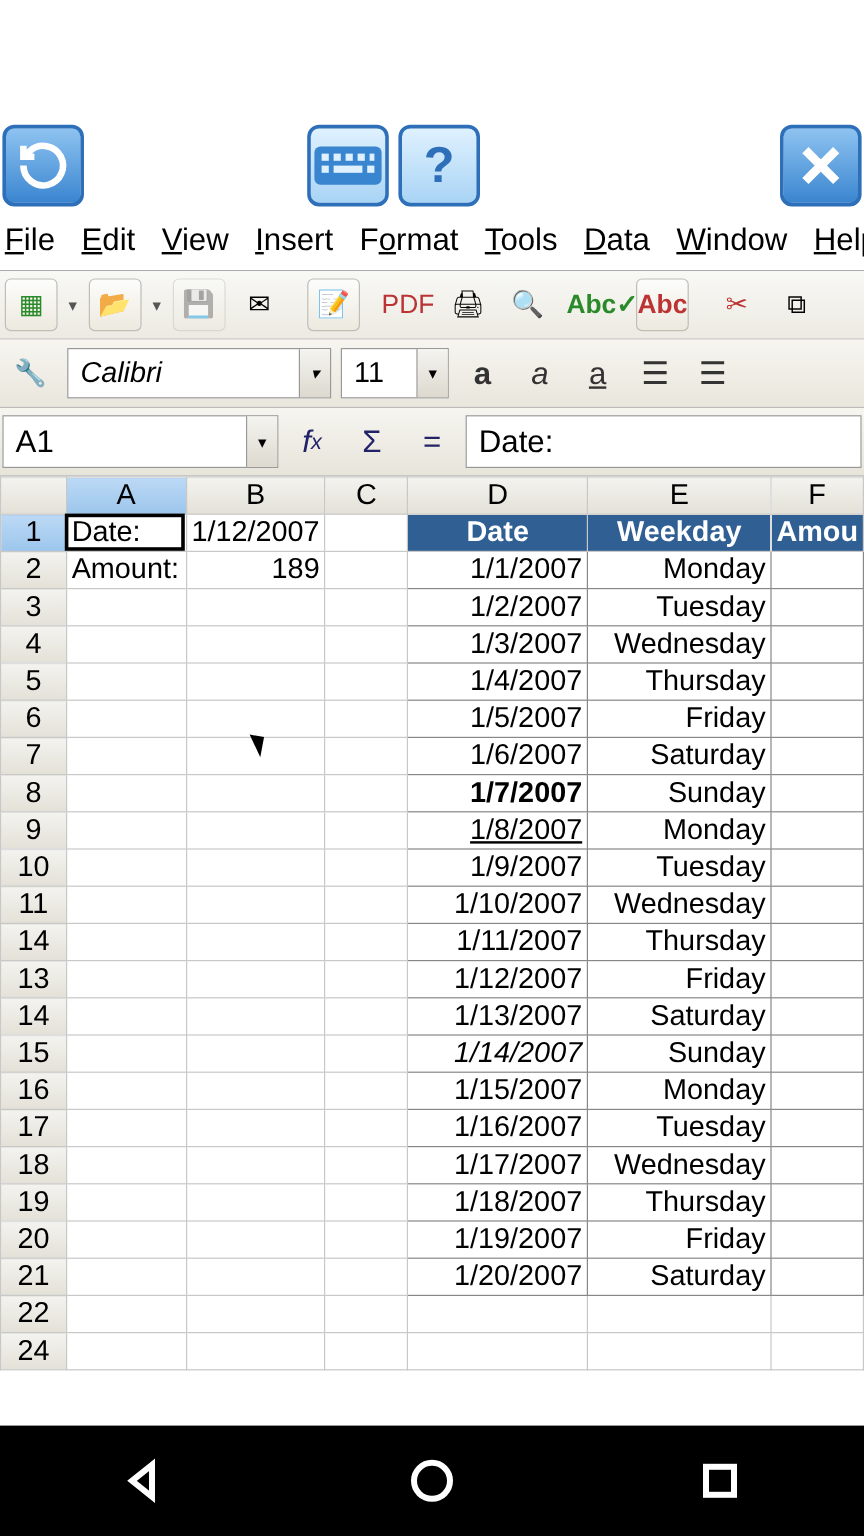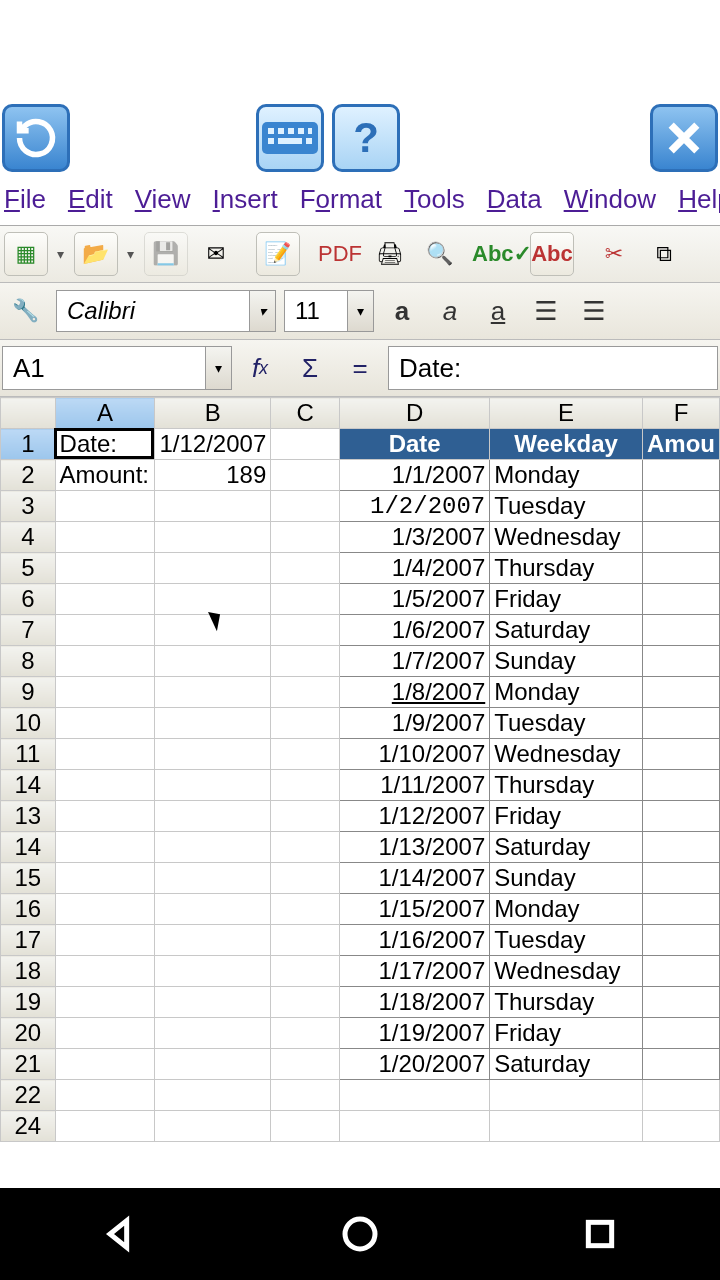--- a/index.html
+++ b/index.html
@@ -30,21 +30,21 @@
   }
   .big-btn.white { background: linear-gradient(#dff1ff,#a9d4f5); color:#3a85d0;}
   .spacer { flex:1; }
   .menu-bar {
     display:flex; gap:22px;
     padding: 8px 4px 10px 4px;
     font-size: 26px;
     color:#222;
     border-bottom:1px solid #aaa;
   }
-  .menu-item { text-decoration: none; color:#4c1d95; }
+  .menu-item { text-decoration: none; color:#000000; }
   .menu-item .u { text-decoration: underline; }
   .toolbar-row {
     display:flex; align-items:center; gap:6px;
     padding:6px 4px;
     border-bottom:1px solid #bbb;
     background:linear-gradient(#f8f8f5,#eceae2);
   }
   .tbtn {
     width:44px; height:44px;
     border:1px solid #bfbfb8;
@@ -115,21 +115,21 @@
     font-weight:normal;
     text-align:center;
   }
   th.rowhdr{width:56px;text-align:right;padding-right:8px;}
   th.colA{width:100px;} th.colB{width:112px;} th.colC{width:72px;}
   th.colD{width:152px;} th.colE{width:154px;} th.colF{width:74px;}
   th.sel, td.selhdr{background:linear-gradient(#bcd9f5,#9cc6ec)!important;}
   td{background:#fff;}
   td.right{text-align:right;}
   td.left{text-align:left;}
-  td.center{text-align:left;}
+  td.center{text-align:right;}
   .tbl-header{
     background:#2f5f93 !important;
     color:#fff;
     font-weight:bold;
     text-align:center;
   }
   .active-cell{
     position:absolute;
     border:3px solid #000;
     pointer-events:none;
@@ -294,21 +294,21 @@
           <td></td>
           <td class="right" style="border: 1px solid rgb(136, 136, 136);">1/1/2007</td>
           <td class="center" style="border: 1px solid rgb(136, 136, 136);">Monday</td>
           <td style="border: 1px solid rgb(136, 136, 136);"></td>
         </tr>
         <tr>
           <th class="rowhdr">3</th>
           <td></td>
           <td></td>
           <td></td>
-          <td class="right" style="border: 1px solid rgb(136, 136, 136); font-family: Liberation Mono, monospace;">1/2/2007</td>
+          <td class="right" style="border: 1px solid rgb(136, 136, 136);">1/2/2007</td>
           <td class="center" style="border: 1px solid rgb(136, 136, 136);">Tuesday</td>
           <td style="border: 1px solid rgb(136, 136, 136);"></td>
         </tr>
         <tr>
           <th class="rowhdr">4</th>
           <td></td>
           <td></td>
           <td></td>
           <td class="right" style="border: 1px solid rgb(136, 136, 136);">1/3/2007</td>
           <td class="center" style="border: 1px solid rgb(136, 136, 136);">Wednesday</td>
@@ -339,21 +339,21 @@
           <td></td>
           <td class="right" style="border: 1px solid rgb(136, 136, 136);">1/6/2007</td>
           <td class="center" style="border: 1px solid rgb(136, 136, 136);">Saturday</td>
           <td style="border: 1px solid rgb(136, 136, 136);"></td>
         </tr>
         <tr>
           <th class="rowhdr">8</th>
           <td></td>
           <td></td>
           <td></td>
-          <td class="right" style="border: 1px solid rgb(136, 136, 136);">1/7/2007</td>
+          <td class="right" style="border: 1px solid rgb(136, 136, 136); font-weight: bold;">1/7/2007</td>
           <td class="center" style="border: 1px solid rgb(136, 136, 136);">Sunday</td>
           <td style="border: 1px solid rgb(136, 136, 136);"></td>
         </tr>
         <tr>
           <th class="rowhdr">9</th>
           <td></td>
           <td></td>
           <td></td>
           <td class="right" style="border: 1px solid rgb(136, 136, 136); text-decoration: underline;">1/8/2007</td>
           <td class="center" style="border: 1px solid rgb(136, 136, 136);">Monday</td>
@@ -402,21 +402,21 @@
           <td></td>
           <td class="right" style="border: 1px solid rgb(136, 136, 136); text-align: right;">1/13/2007</td>
           <td class="center" style="border: 1px solid rgb(136, 136, 136);">Saturday</td>
           <td style="border: 1px solid rgb(136, 136, 136);"></td>
         </tr>
         <tr>
           <th class="rowhdr">15</th>
           <td></td>
           <td></td>
           <td></td>
-          <td class="right" style="border: 1px solid rgb(136, 136, 136);">1/14/2007</td>
+          <td class="right" style="border: 1px solid rgb(136, 136, 136); font-style: italic;">1/14/2007</td>
           <td class="center" style="border: 1px solid rgb(136, 136, 136);">Sunday</td>
           <td style="border: 1px solid rgb(136, 136, 136);"></td>
         </tr>
         <tr>
           <th class="rowhdr">16</th>
           <td></td>
           <td></td>
           <td></td>
           <td class="right" style="border: 1px solid rgb(136, 136, 136);">1/15/2007</td>
           <td class="center" style="border: 1px solid rgb(136, 136, 136);">Monday</td>

